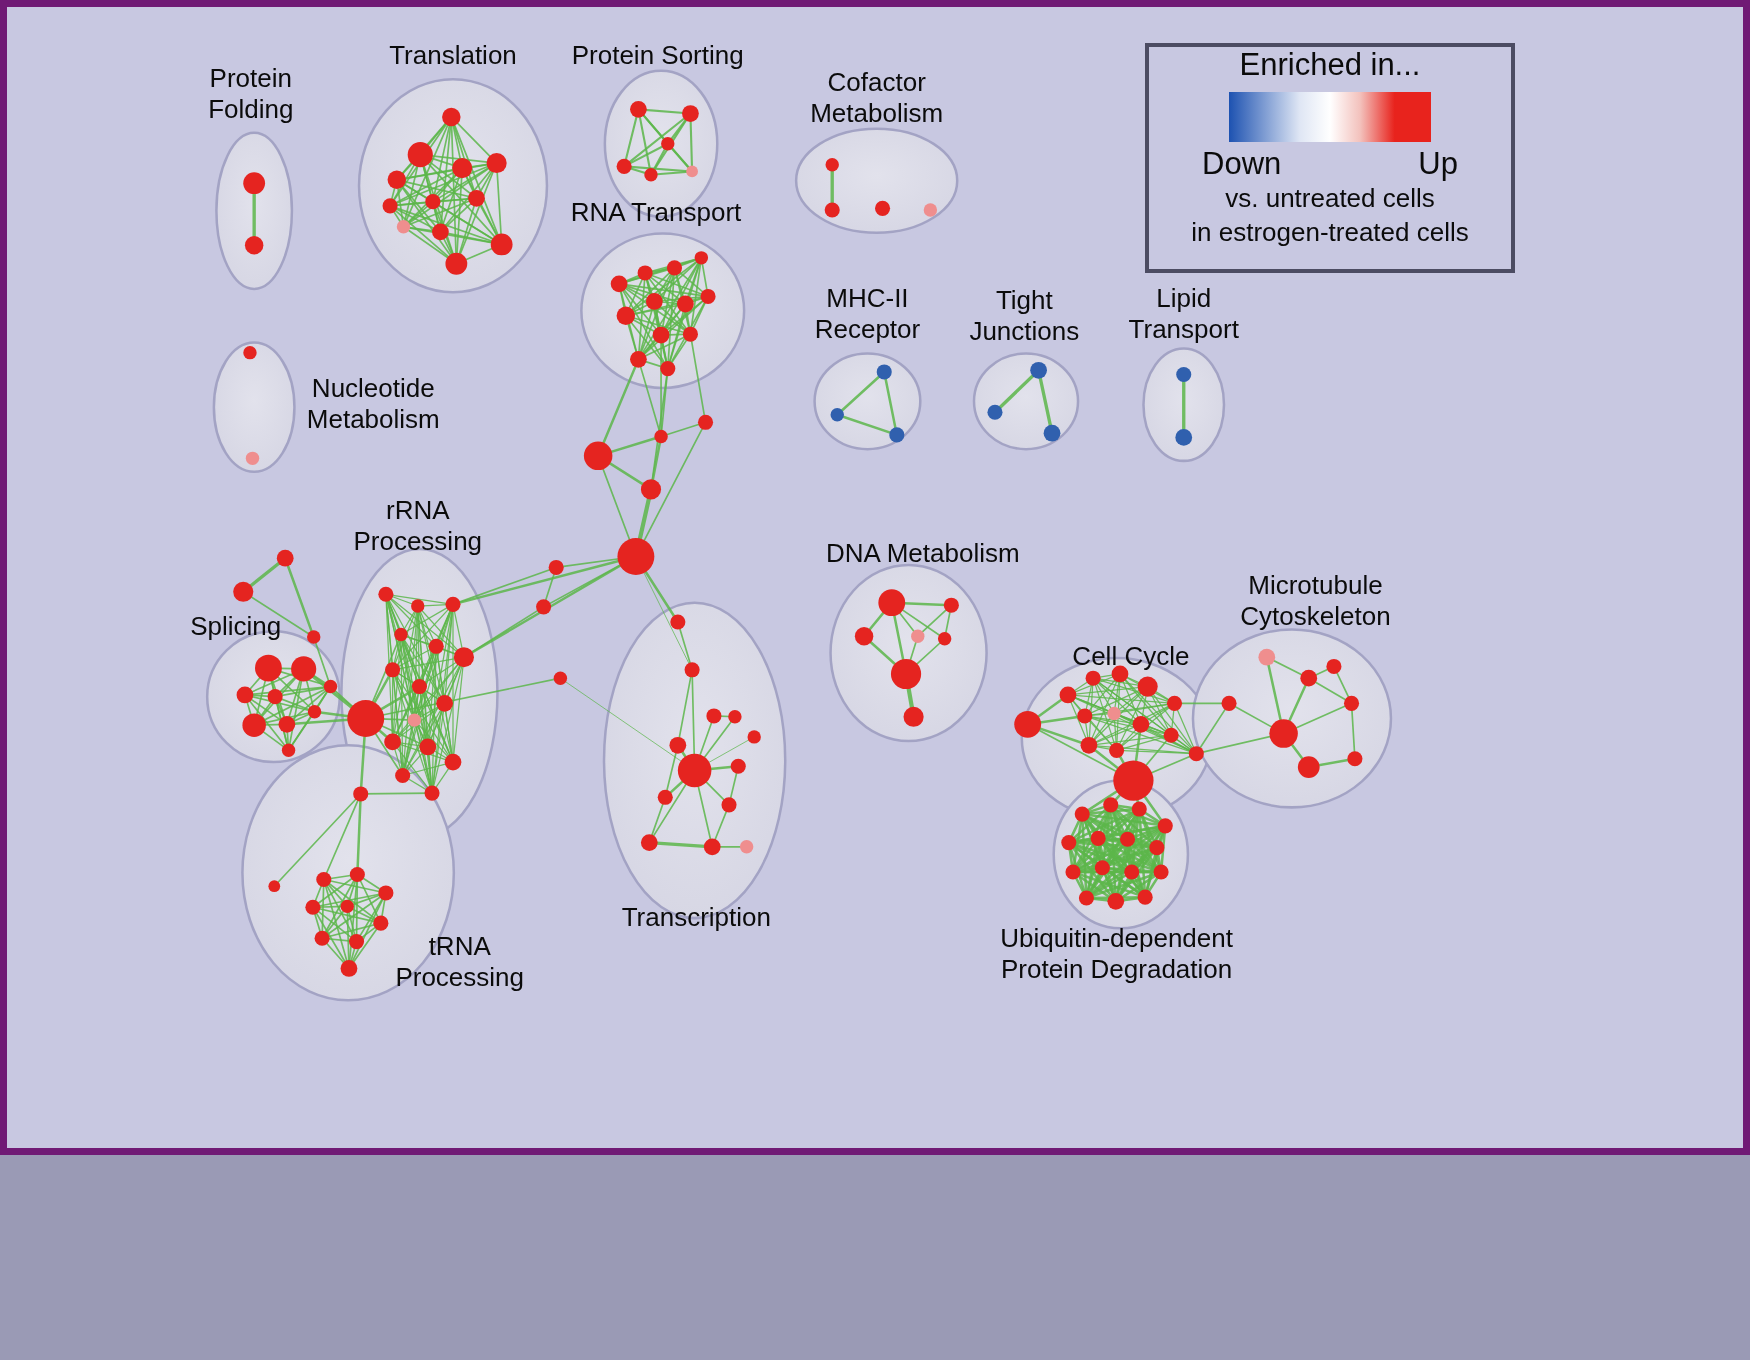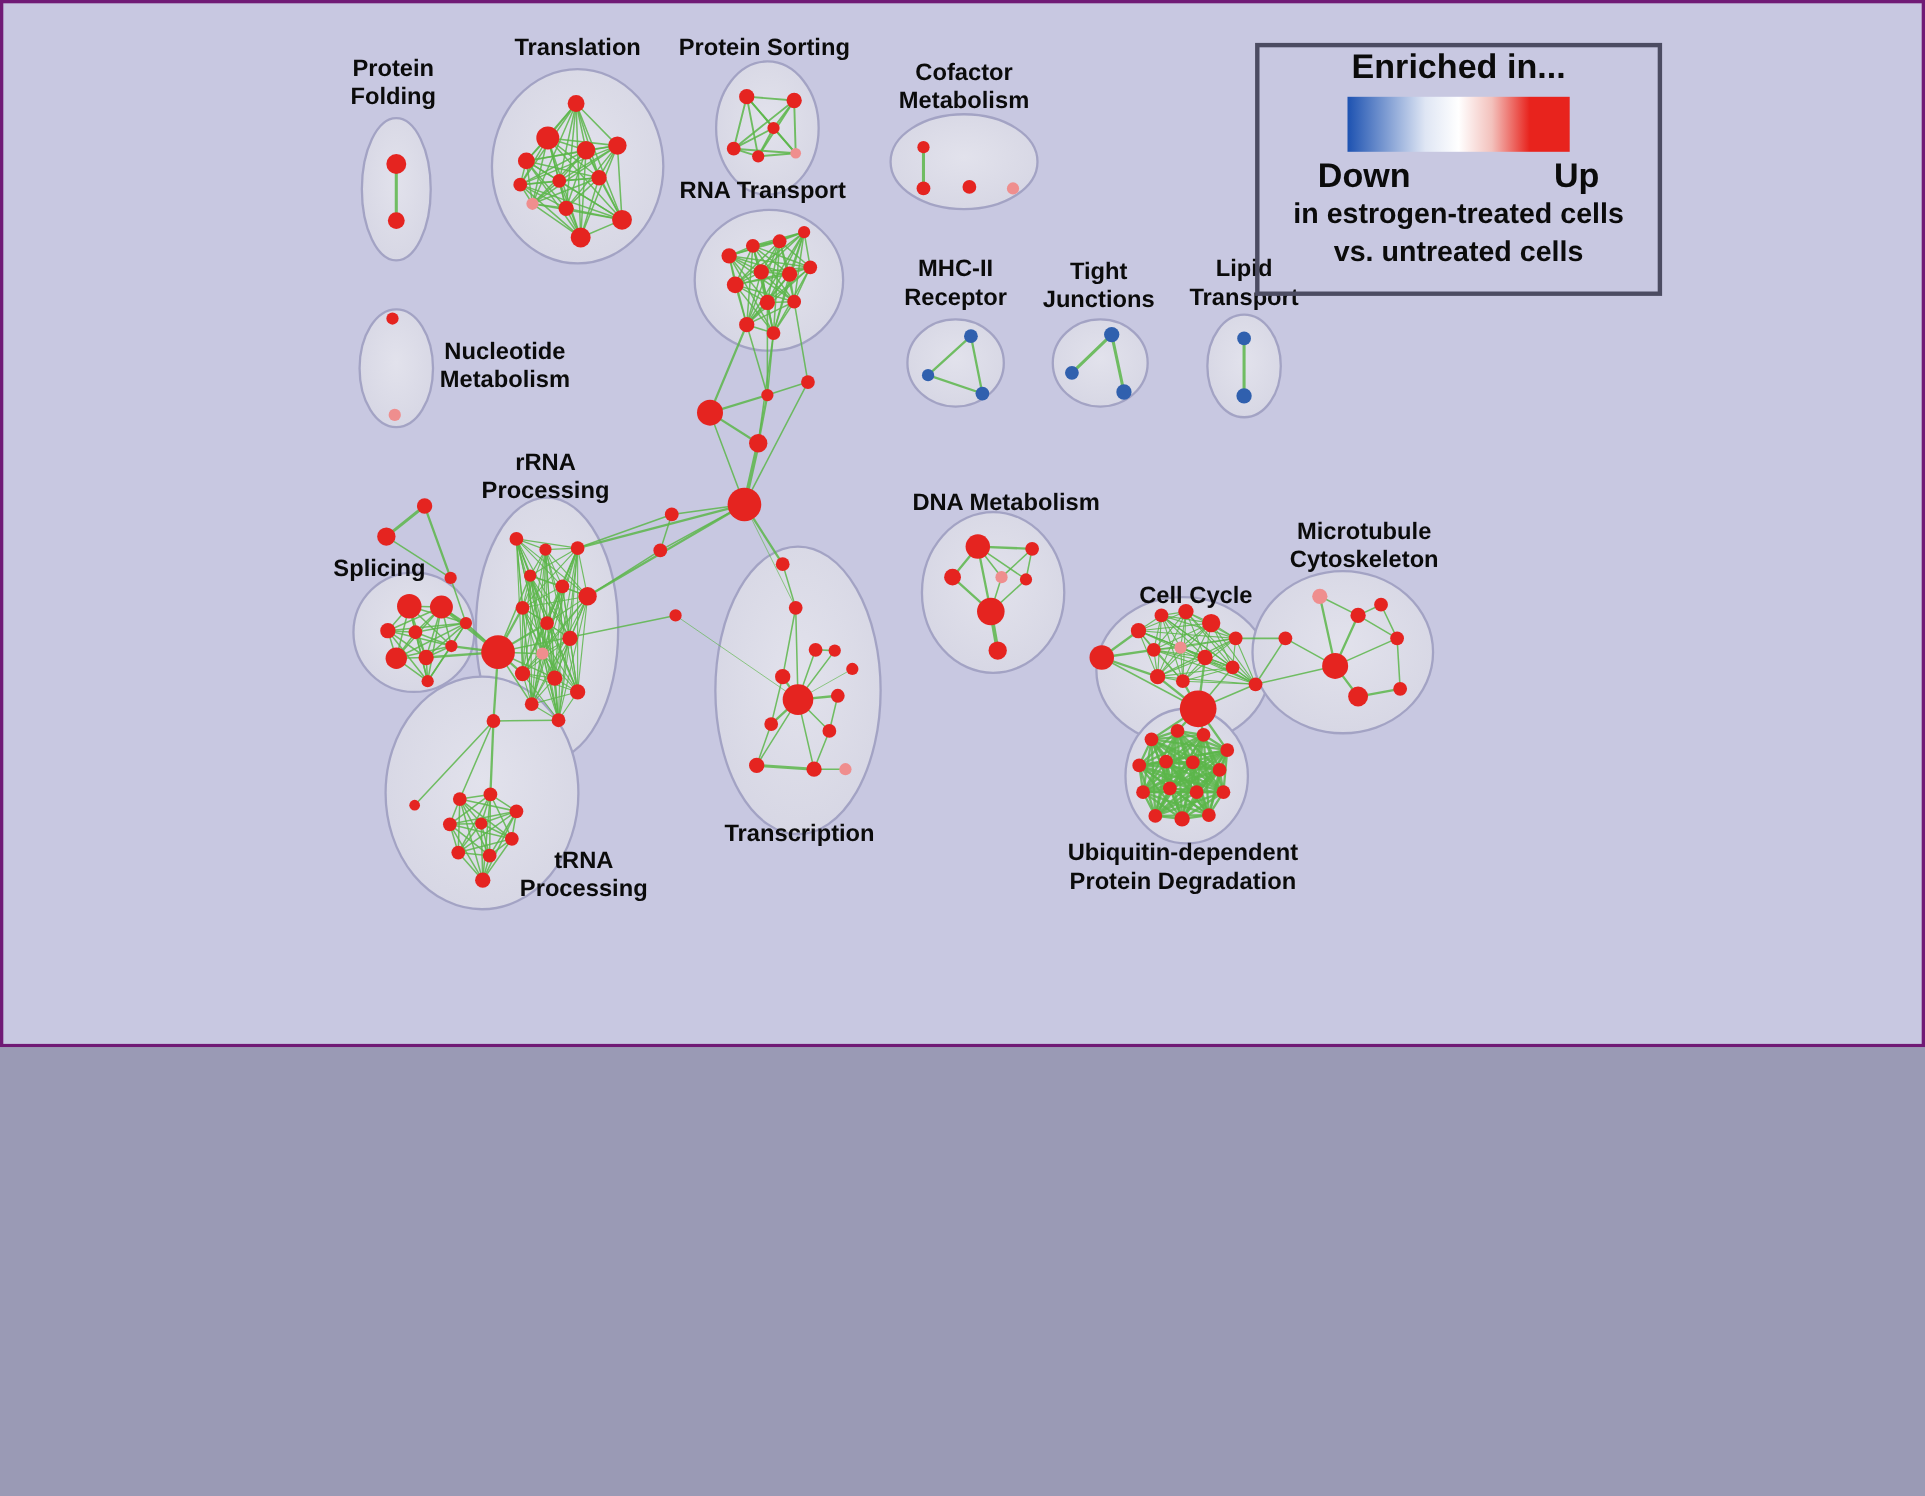--- a/index.html
+++ b/index.html
@@ -1,17 +1,17 @@
 <!DOCTYPE html>
 <html><head>
 <meta charset="utf-8">
 <style>
   html,body{margin:0;padding:0;background:#9a9ab5;}
-  .page{position:relative;width:1750px;height:952px;background:#c8c8e1;border:3px solid #701a75;
-        box-sizing:border-box;overflow:hidden;font-family:"Liberation Sans",sans-serif;font-weight:bold;}
+  .page{position:relative;width:1750px;height:1155px;background:#c8c8e1;border:7px solid #701a75;
+        box-sizing:border-box;overflow:hidden;font-family:"Liberation Sans",sans-serif;}
   .net{position:absolute;left:0;top:0;width:100%;height:100%;}
   .clabel{font-size:31px;fill:#0b0b0b;text-anchor:middle;font-family:"Liberation Sans",sans-serif;}
   .cluster{fill:url(#eg);stroke:#a3a3c4;stroke-width:3;}
   .legend{position:absolute;left:1138px;top:36px;width:370px;height:230px;border:4px solid #4c4c62;
           box-sizing:border-box;text-align:center;}
   .legend-title{font-size:31px;margin-top:0;color:#0b0b0b;}
   .legend-bar{width:202px;height:50px;margin:9px auto 4px;}
   .legend-row{display:flex;justify-content:space-between;width:256px;margin:0 auto;font-size:31px;color:#0b0b0b;}
   .legend-sub{font-size:26px;line-height:1.3;color:#0b0b0b;}
 </style>
@@ -825,17 +825,17 @@
       </g>
   </svg>
 
   <div class="legend">
     <div class="legend-title">Enriched in...</div>
     <div class="legend-bar" style="background: linear-gradient(to right, rgb(29, 82, 177) 0%, rgb(223, 230, 244) 35%, rgb(255, 255, 255) 50%, rgb(243, 193, 188) 65%, rgb(232, 35, 29) 82%, rgb(232, 35, 29) 100%);"></div>
     <div class="legend-row">
       <span>Down</span>
       <span>Up</span>
     </div>
+    <div class="legend-sub">vs. untreated cells</div>
     <div class="legend-sub">in estrogen-treated cells</div>
-    <div class="legend-sub">vs. untreated cells</div>
   </div>
 
 </div>
 
 </body></html>

